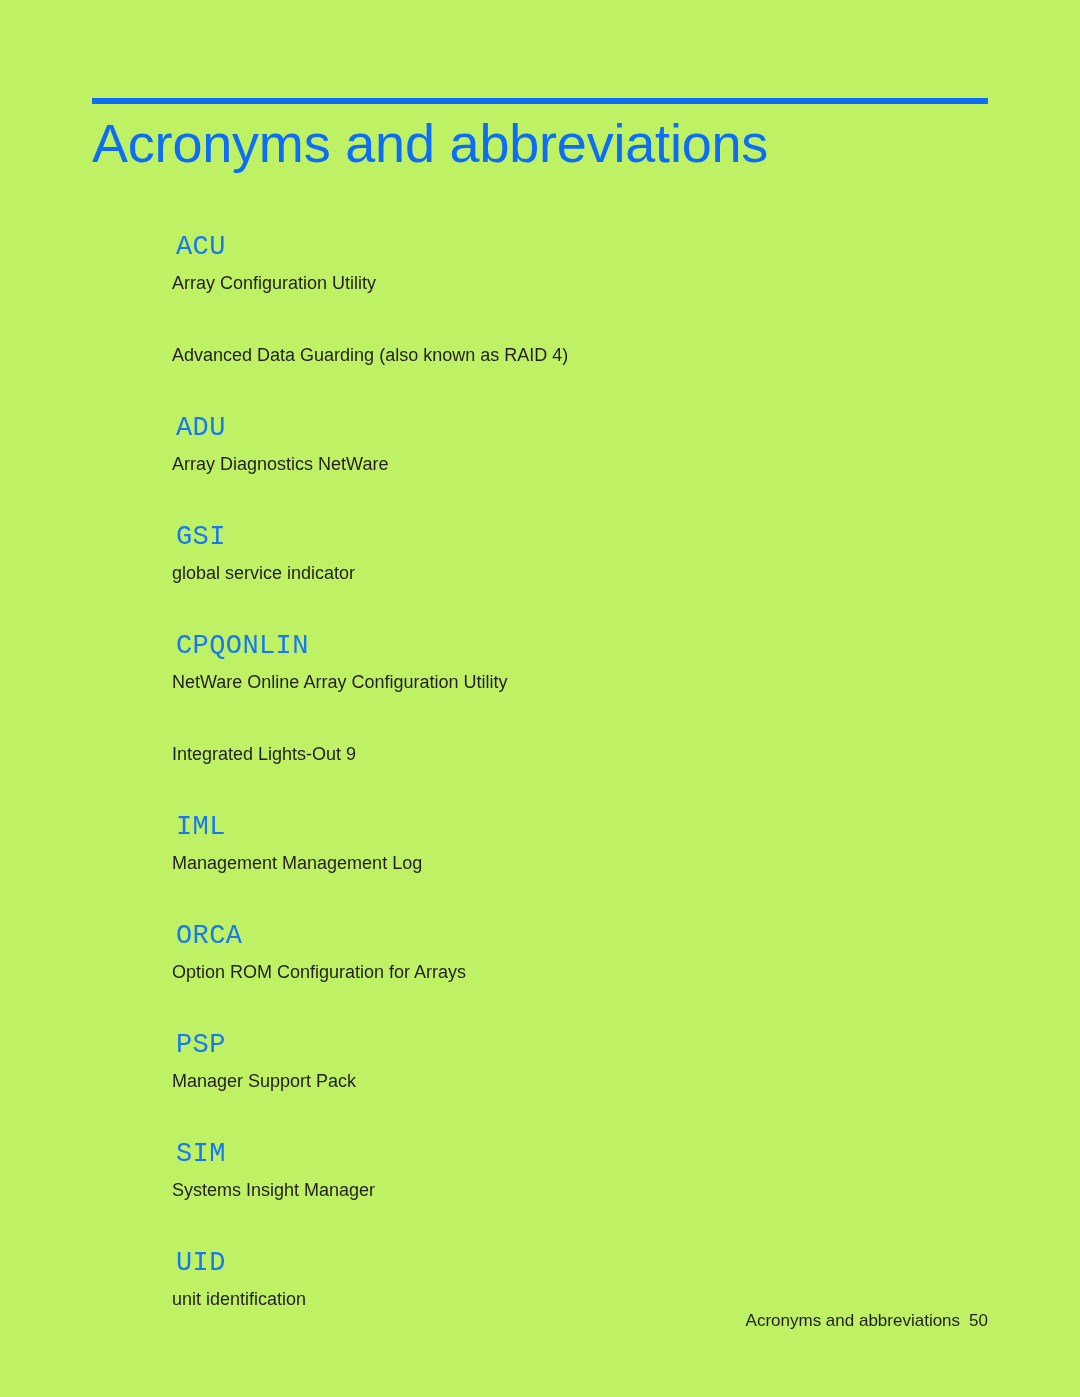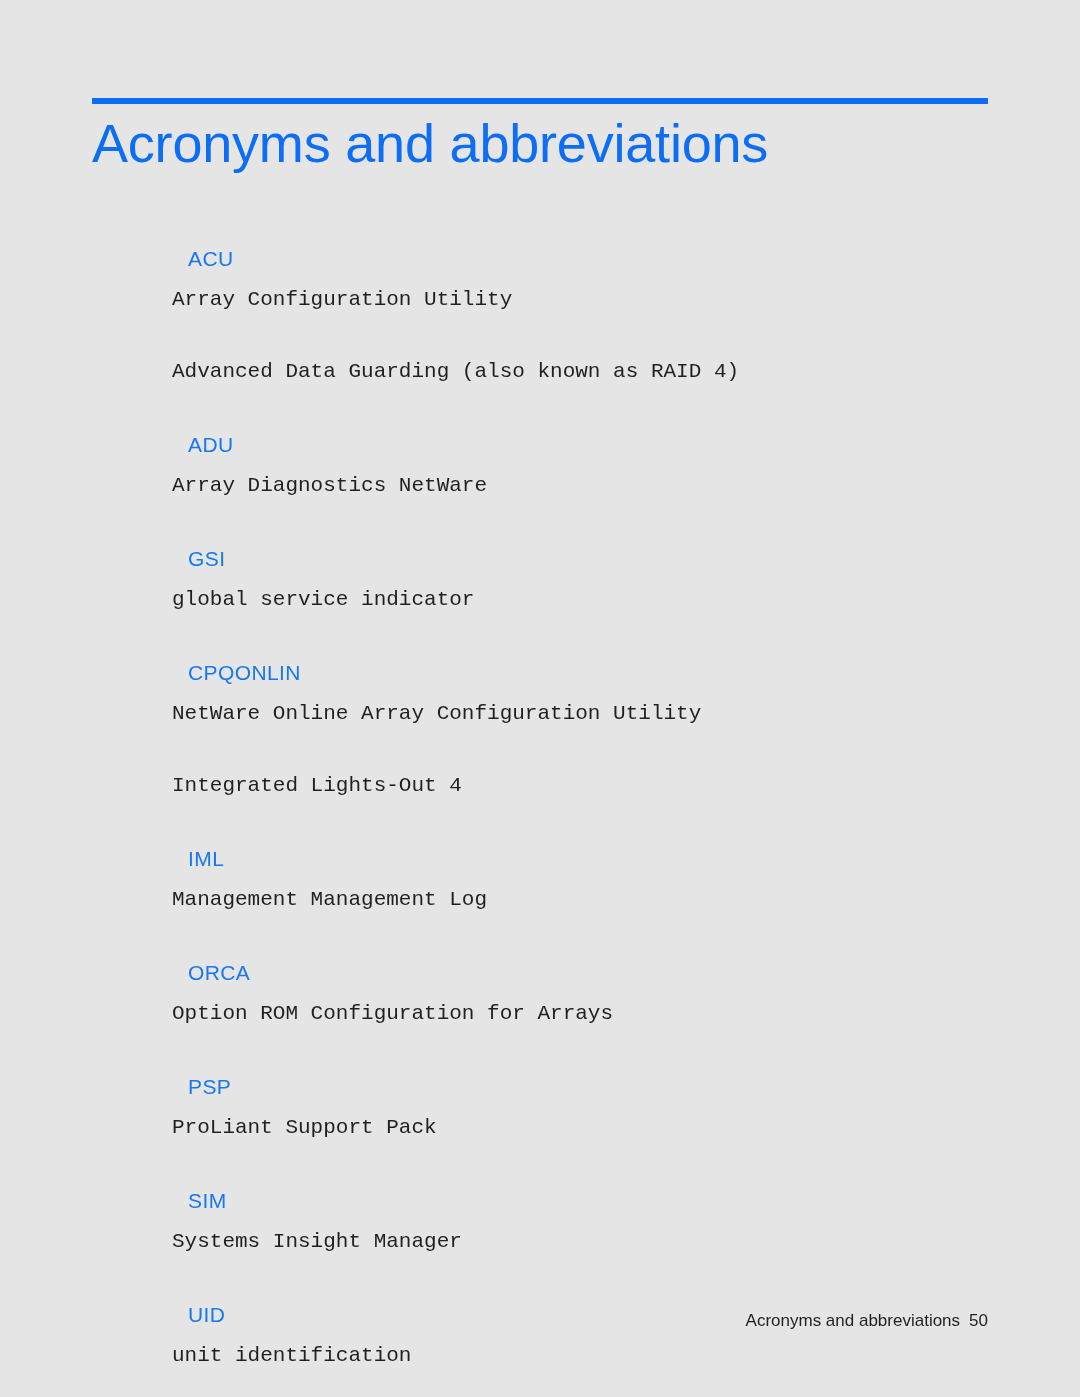--- a/index.html
+++ b/index.html
@@ -11,21 +11,21 @@
 
   body {
     font-family: "Liberation Sans", sans-serif;
     -webkit-font-smoothing: antialiased;
   }
 
   .page {
     position: relative;
     width: 1080px;
     height: 1397px;
-    background: #e5e5e5;
+    background: #bef264;
     overflow: hidden;
     box-sizing: border-box;
   }
 
   
   .heading-block {
     position: absolute;
     left: 92px;
     top: 98px;
     width: 896px;
@@ -61,34 +61,34 @@
 
   .glossary-entry {
     margin: 0 0 48px 0;
   }
 
   .glossary-entry:last-child {
     margin-bottom: 0;
   }
 
   .term {
-    margin: 16px;
-    font-family: Liberation Sans, sans-serif;
+    margin: 4px;
+    font-family: Liberation Mono, monospace;
     font-weight: 400;
-    font-size: 21px;
+    font-size: 27px;
     line-height: 26px;
     letter-spacing: 0.4px;
     color: #1878f0;
   }
 
   .definition {
     margin: 11px 0 0 0;
-    font-family: Liberation Mono, monospace;
+    font-family: Liberation Sans, sans-serif;
     font-weight: 400;
-    font-size: 21px;
+    font-size: 18px;
     line-height: 24px;
     color: #231f20;
   }
 
   
   .page-footer {
     position: absolute;
     left: 92px;
     top: 1310px;
     width: 896px;
@@ -140,36 +140,36 @@
       <p class="term">GSI</p>
       <p class="definition">global service indicator</p>
     </div>
 
     <div class="glossary-entry">
       <p class="term">CPQONLIN</p>
       <p class="definition">NetWare Online Array Configuration Utility</p>
     </div>
 
     <div class="glossary-entry">
-      <p class="definition">Integrated Lights-Out 4</p>
+      <p class="definition">Integrated Lights-Out 9</p>
     </div>
 
     <div class="glossary-entry">
       <p class="term">IML</p>
       <p class="definition">Management Management Log</p>
     </div>
 
     <div class="glossary-entry">
       <p class="term">ORCA</p>
       <p class="definition">Option ROM Configuration for Arrays</p>
     </div>
 
     <div class="glossary-entry">
       <p class="term">PSP</p>
-      <p class="definition">ProLiant Support Pack</p>
+      <p class="definition">Manager Support Pack</p>
     </div>
 
     <div class="glossary-entry">
       <p class="term">SIM</p>
       <p class="definition">Systems Insight Manager</p>
     </div>
 
     <div class="glossary-entry">
       <p class="term">UID</p>
       <p class="definition">unit identification</p>

